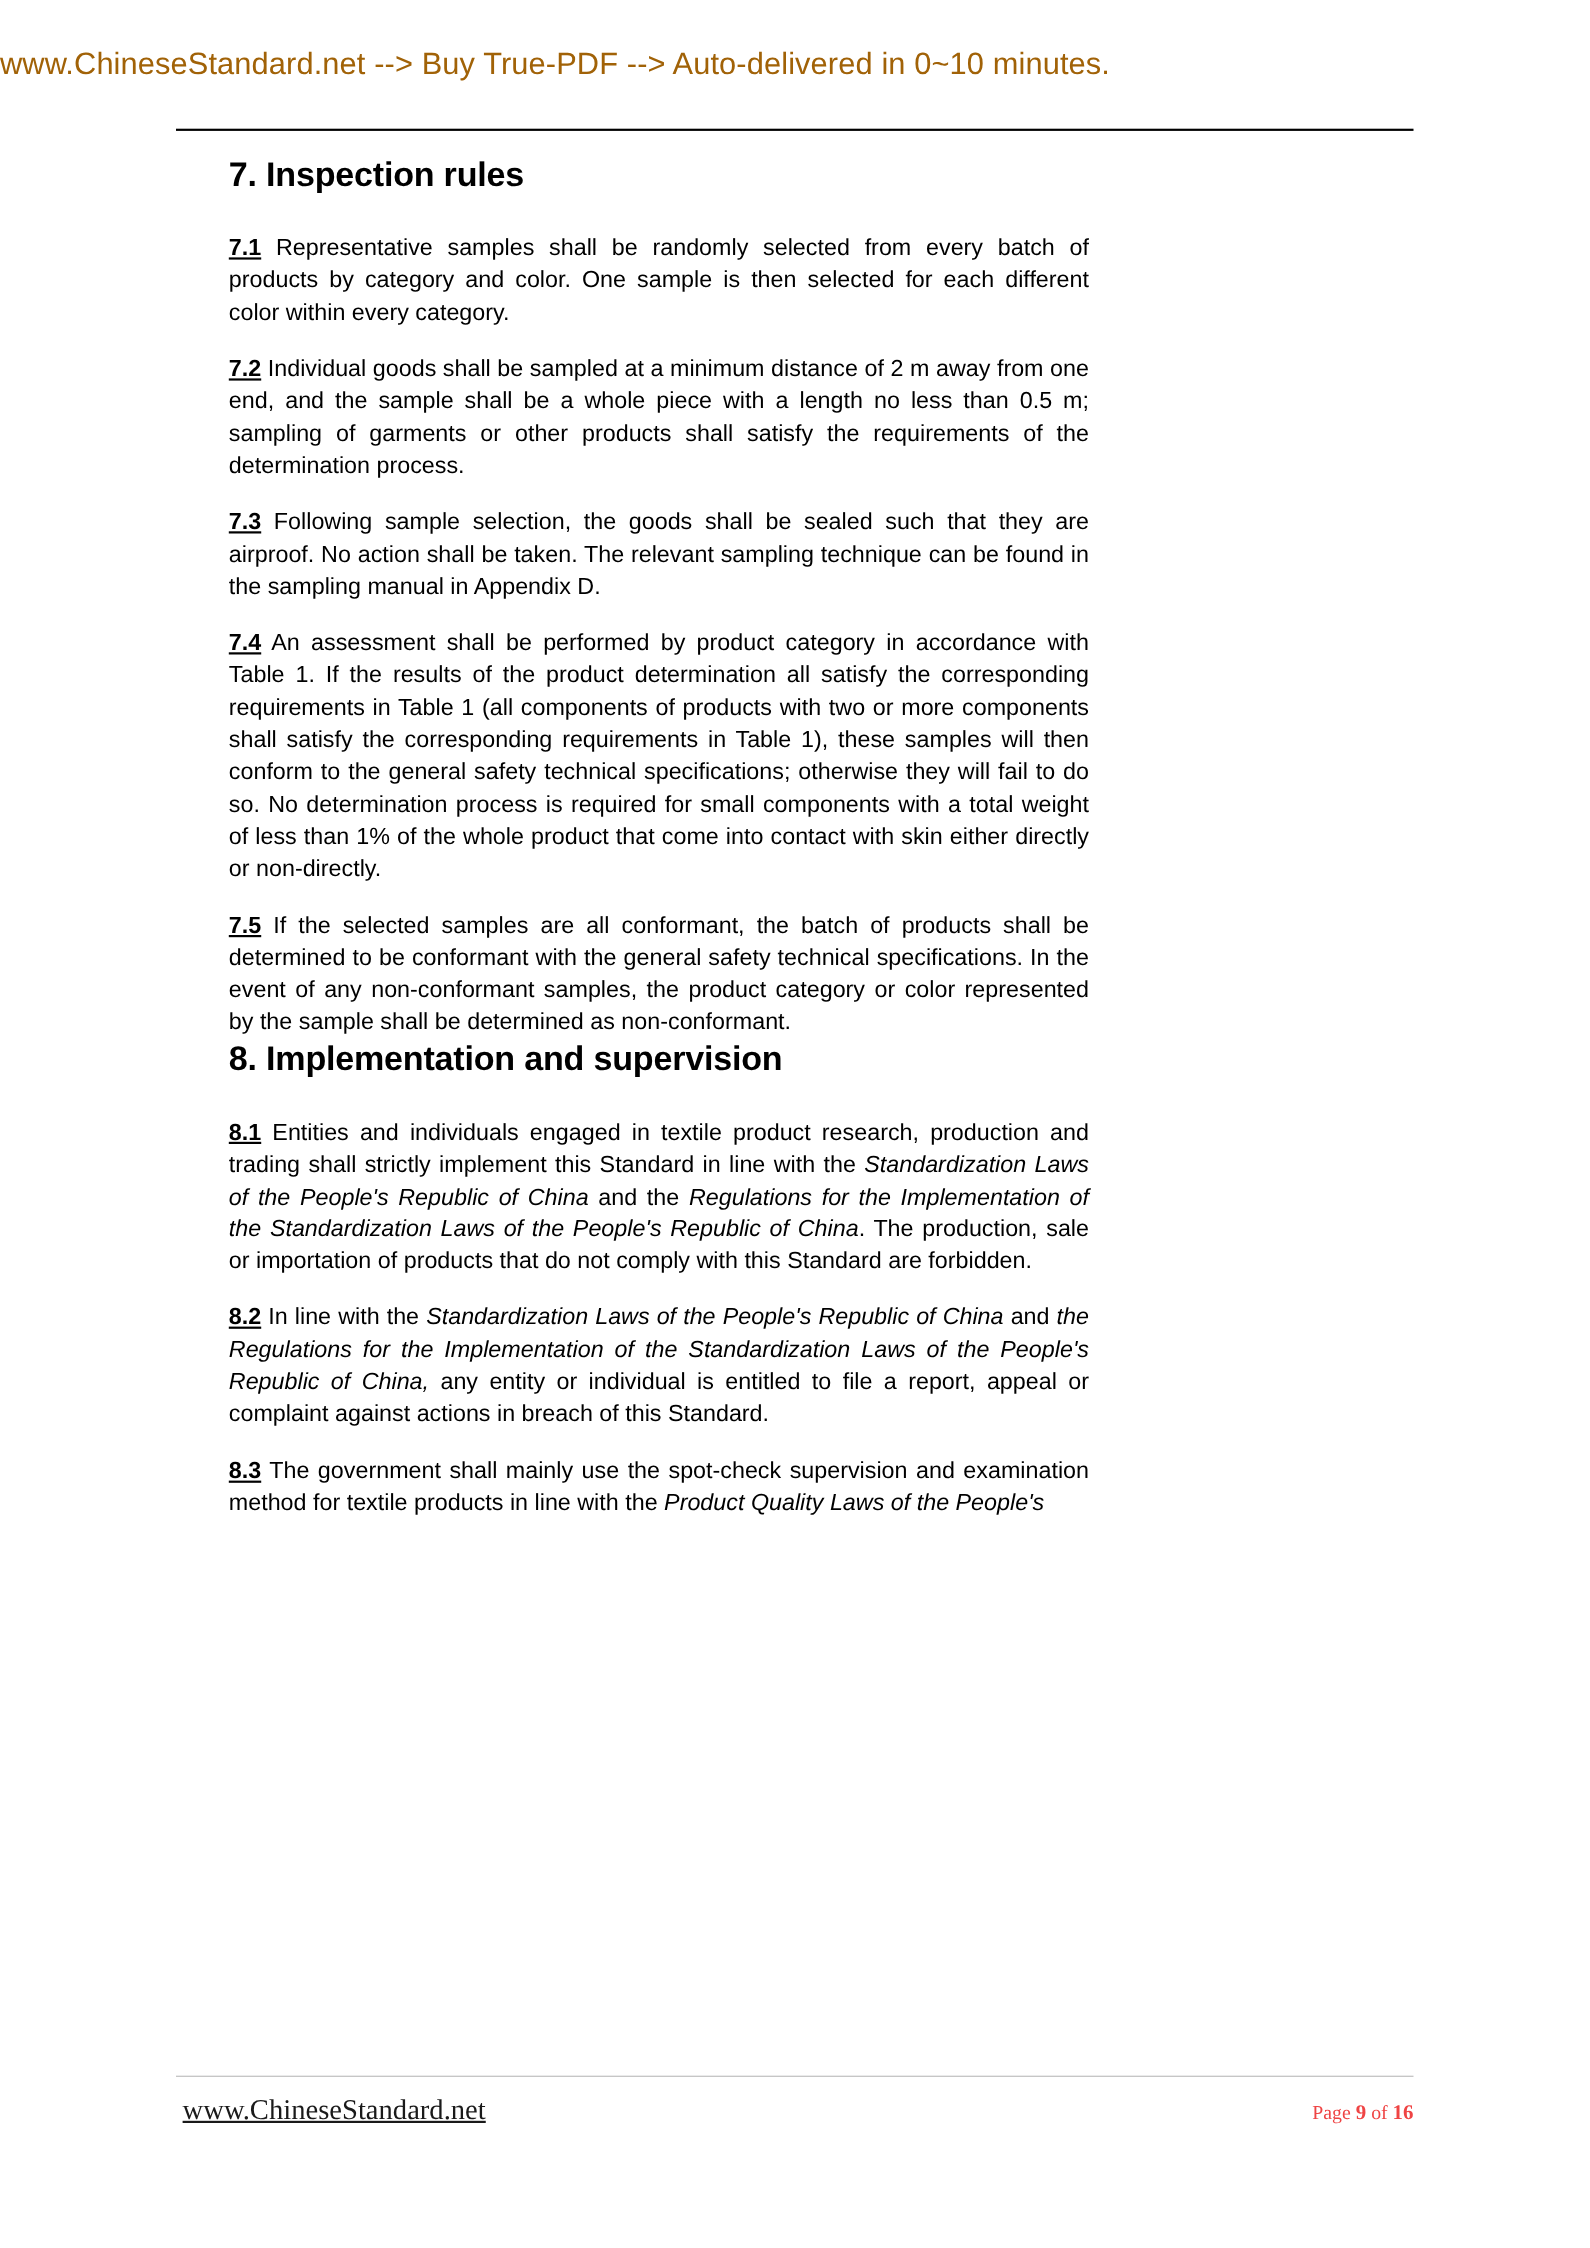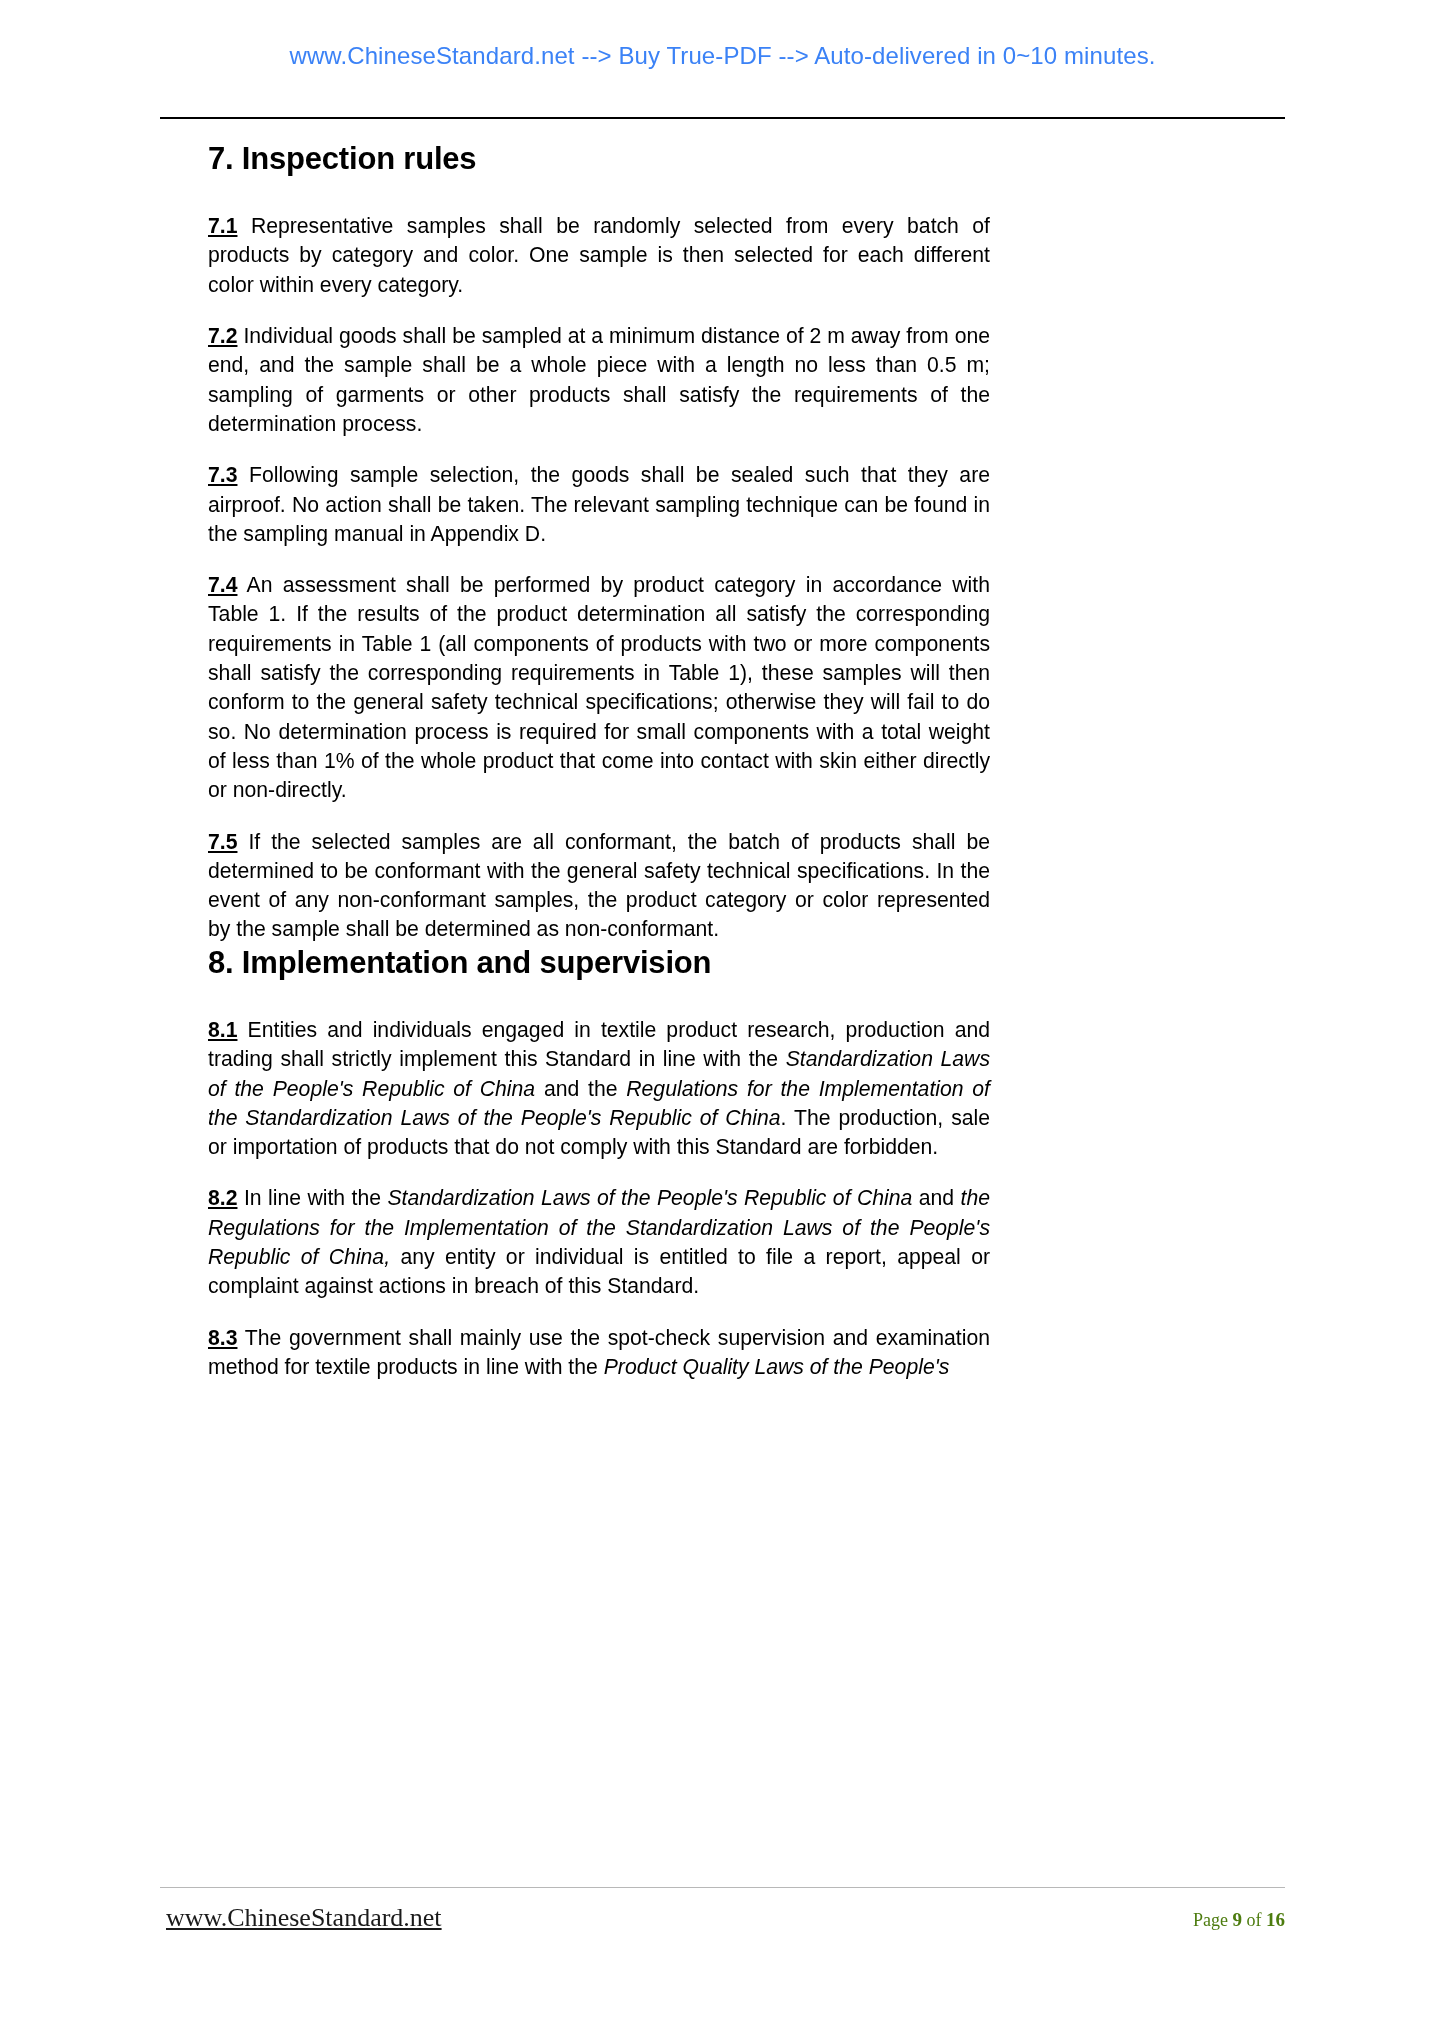--- a/index.html
+++ b/index.html
@@ -21,24 +21,24 @@
     inset: 0;
     background: #ffffff;
   }
 
   
   .promo {
     position: absolute;
     left: 0;
     right: 0;
     top: 42px;
-    text-align: center;
+    text-align: left;
     font-family: "Liberation Sans", sans-serif;
-    font-size: 24px;
-    color: #3b82f6;
+    font-size: 28px;
+    color: #a16207;
     letter-spacing: 0.1px;
     white-space: nowrap;
   }
 
   
   .runhead {
     position: absolute;
     left: 160px;
     right: 160px;
     top: 88px;
@@ -114,21 +114,21 @@
   .footer-left {
     font-family: "Liberation Serif", serif;
     font-size: 26px;
     color: #1a1a1a;
     text-decoration: underline;
     text-underline-offset: 2px;
   }
   .footer-right {
     font-family: "Liberation Serif", serif;
     font-size: 18px;
-    color: #4d7c0f;
+    color: #ef4444;
   }
   .footer-right .pg { font-weight: bold; font-size: 19px; }
 </style>
 </head>
 <body>
 
 <div class="page">
 
   <div class="promo">www.ChineseStandard.net --&gt; Buy True-PDF --&gt; Auto-delivered in 0~10 minutes.</div>
 

